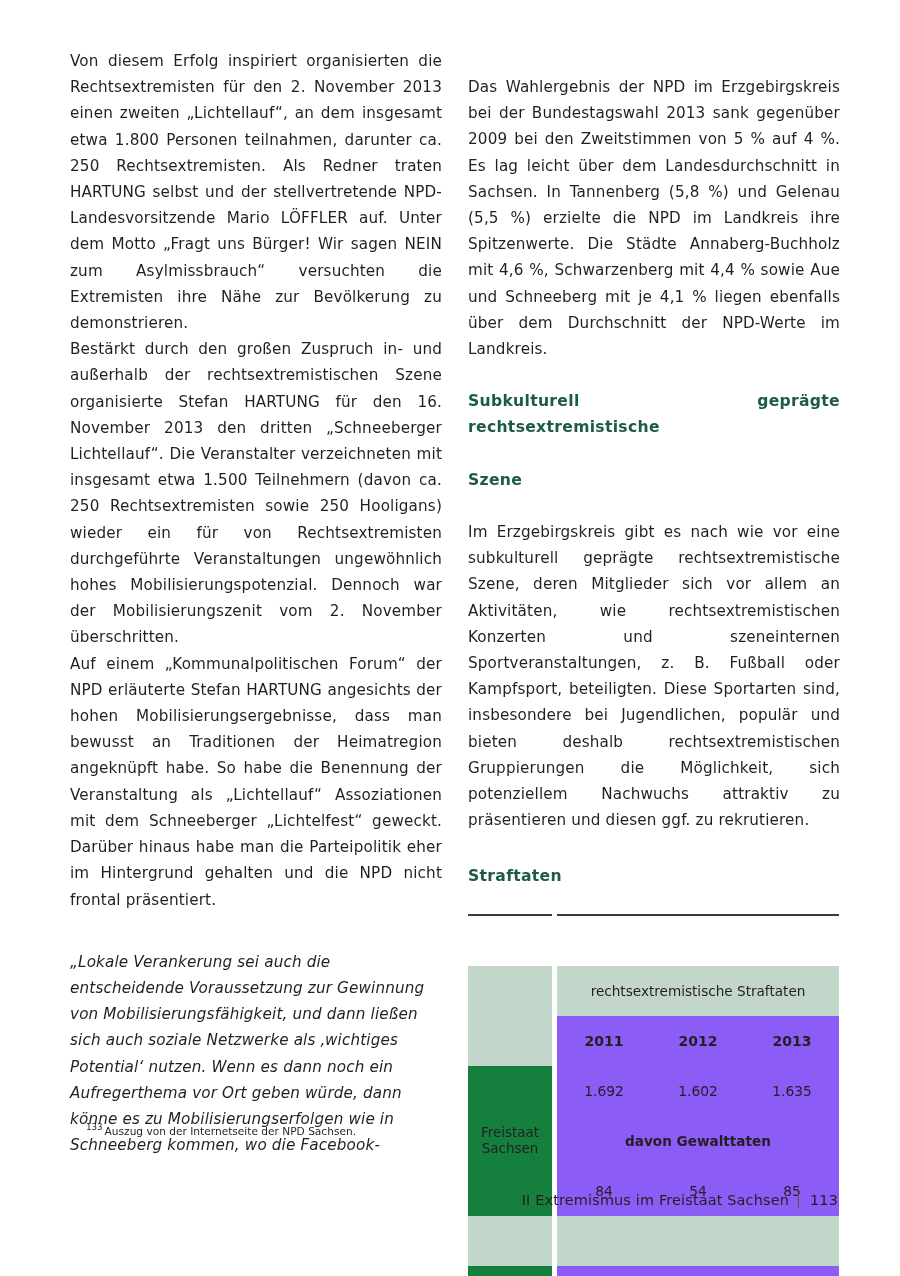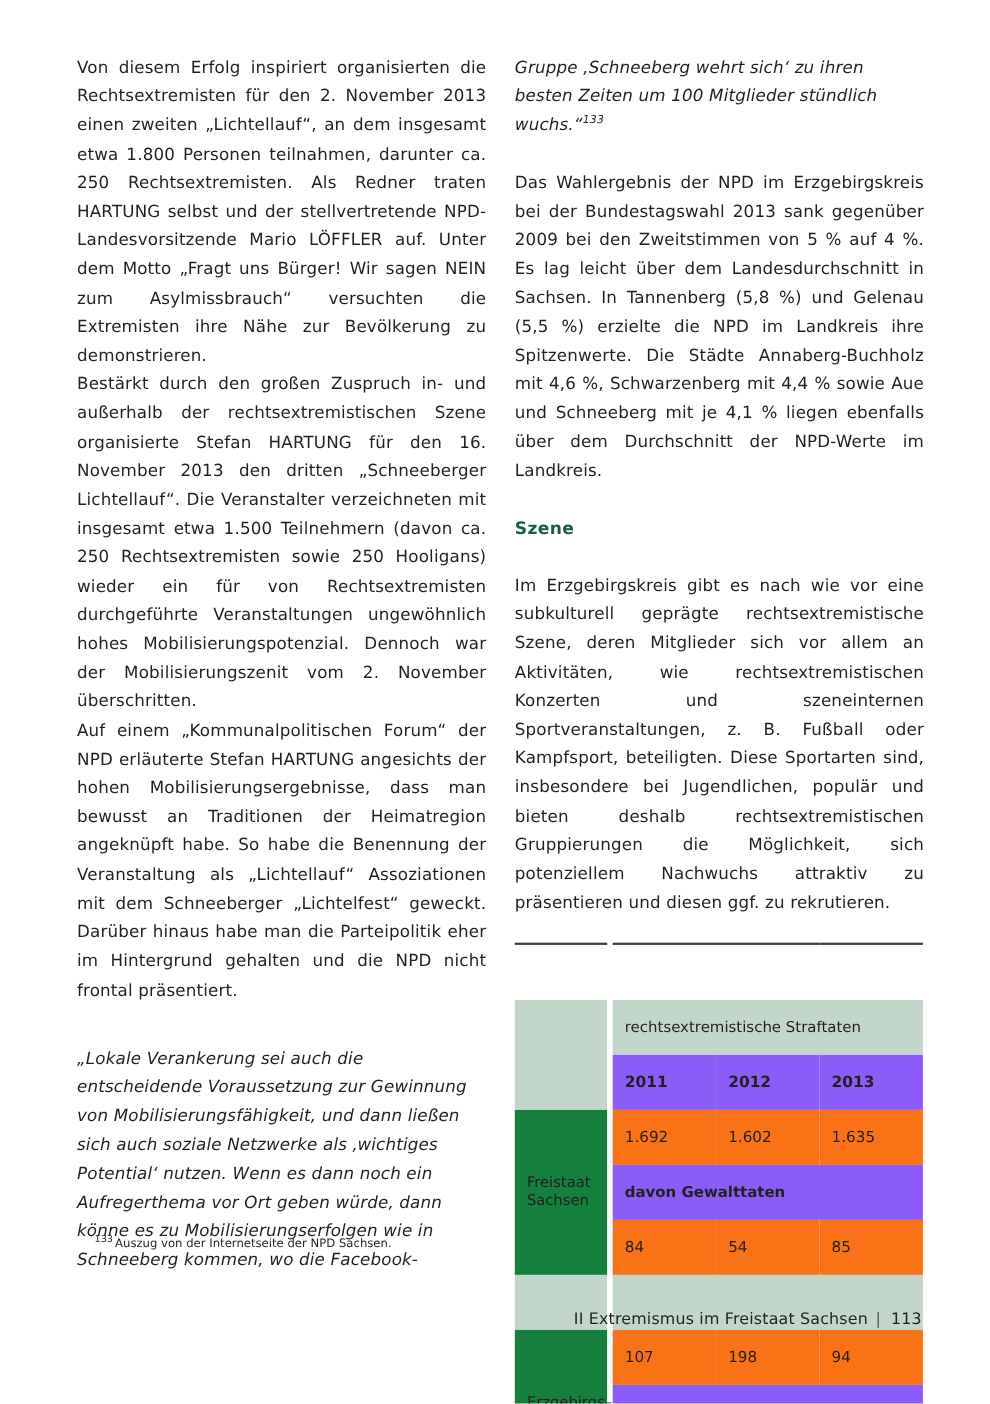--- a/index.html
+++ b/index.html
@@ -84,20 +84,21 @@
   table.stats {
     border-collapse: collapse;
     width: 371px;
     table-layout: fixed;
     font-size: 13.2px;
   }
   table.stats td {
     padding: 11px;
     height: 28px;
     vertical-align: middle;
+    text-align: center;
     line-height: 16px;
     margin-left: 12px;
   }
   .rule-top td { border-top: 2.2px solid #3b3b3b; height: 0; padding: 0; }
 
   td.lbl {
     text-align: left;
     padding-left: 7px;
     font-size: 13.4px;
     line-height: 17px;
@@ -117,21 +118,21 @@
     font-size: 14px;
     height: 30px;
   }
   td.sub-span {
     background: #8b5cf6;
     font-weight: bold;
     font-size: 13.6px;
     height: 29px;
   }
   td.num {
-    background: #f97316;
+    background: #8b5cf6;
     font-size: 13.8px;
     height: 30px;
   }
   td.blankrow { background: #c2d6c9; height: 30px; }
 
   
   .footnote {
     position: absolute;
     left: 86px;
     top: 1124px;
@@ -167,28 +168,28 @@
     <p class="body">Bestärkt durch den großen Zuspruch in- und außerhalb der rechtsextremistischen Szene organisierte Stefan HARTUNG für den 16. November 2013 den dritten „Schneeberger Lichtellauf“. Die Veranstalter verzeichneten mit insgesamt etwa 1.500 Teilnehmern (davon ca. 250 Rechtsextremisten sowie 250 Hooligans) wieder ein für von Rechtsextremisten durchgeführte Veranstaltungen ungewöhnlich hohes Mobilisierungspotenzial. Dennoch war der Mobilisierungszenit vom 2. November überschritten.</p>
 
     <p class="body">Auf einem „Kommunalpolitischen Forum“ der NPD erläuterte Stefan HARTUNG angesichts der hohen Mobilisierungsergebnisse, dass man bewusst an Traditionen der Heimatregion angeknüpft habe. So habe die Benennung der Veranstaltung als „Lichtellauf“ Assoziationen mit dem Schneeberger „Lichtelfest“ geweckt. Darüber hinaus habe man die Parteipolitik eher im Hintergrund gehalten und die NPD nicht frontal präsentiert.</p>
 
     <p class="quote gap-before">„Lokale Verankerung sei auch die entscheidende Voraussetzung zur Gewinnung von Mobilisierungsfähigkeit, und dann ließen sich auch soziale Netzwerke als ‚wichtiges Potential‘ nutzen. Wenn es dann noch ein Aufregerthema vor Ort geben würde, dann könne es zu Mobilisierungserfolgen wie in Schneeberg kommen, wo die Facebook-</p>
 
   </div>
 
   <div class="col col-right">
 
-    <p class="quote"><span>Gruppe ‚Schneeberg wehrt sich‘ zu ihren besten Zeiten um 100 Mitglieder stündlich wuchs.“</span><sup class="fn">133</sup></p>
 
     <p class="body gap-before">Das Wahlergebnis der NPD im Erzgebirgskreis bei der Bundestagswahl 2013 sank gegenüber 2009 bei den Zweitstimmen von 5 % auf 4 %. Es lag leicht über dem Landesdurchschnitt in Sachsen. In Tannenberg (5,8 %) und Gelenau (5,5 %) erzielte die NPD im Landkreis ihre Spitzenwerte. Die Städte Annaberg-Buchholz mit 4,6 %, Schwarzenberg mit 4,4 % sowie Aue und Schneeberg mit je 4,1 % liegen ebenfalls über dem Durchschnitt der NPD-Werte im Landkreis.</p>
 
-    <h3 class="section-head gap-before"><span>Szene</span></h3>
+    <h3 class="section-head gap-before"><span class="h-line-1">Subkulturell geprägte rechtsextremistische</span><span>Szene</span></h3>
 
     <p class="body gap-before">Im Erzgebirgskreis gibt es nach wie vor eine subkulturell geprägte rechtsextremistische Szene, deren Mitglieder sich vor allem an Aktivitäten, wie rechtsextremistischen Konzerten und szeneinternen Sportveranstaltungen, z. B. Fußball oder Kampfsport, beteiligten. Diese Sportarten sind, insbesondere bei Jugendlichen, populär und bieten deshalb rechtsextremistischen Gruppierungen die Möglichkeit, sich potenziellem Nachwuchs attraktiv zu präsentieren und diesen ggf. zu rekrutieren.</p>
 
+    <h4 class="table-title gap-before">Straftaten</h4>
 
     <div class="stats-table-wrap">
       <table class="stats">
         <colgroup>
           <col style="width:84px">
           <col style="width:5px">
           <col style="width:94px">
           <col style="width:94px">
           <col style="width:94px">
         </colgroup>

